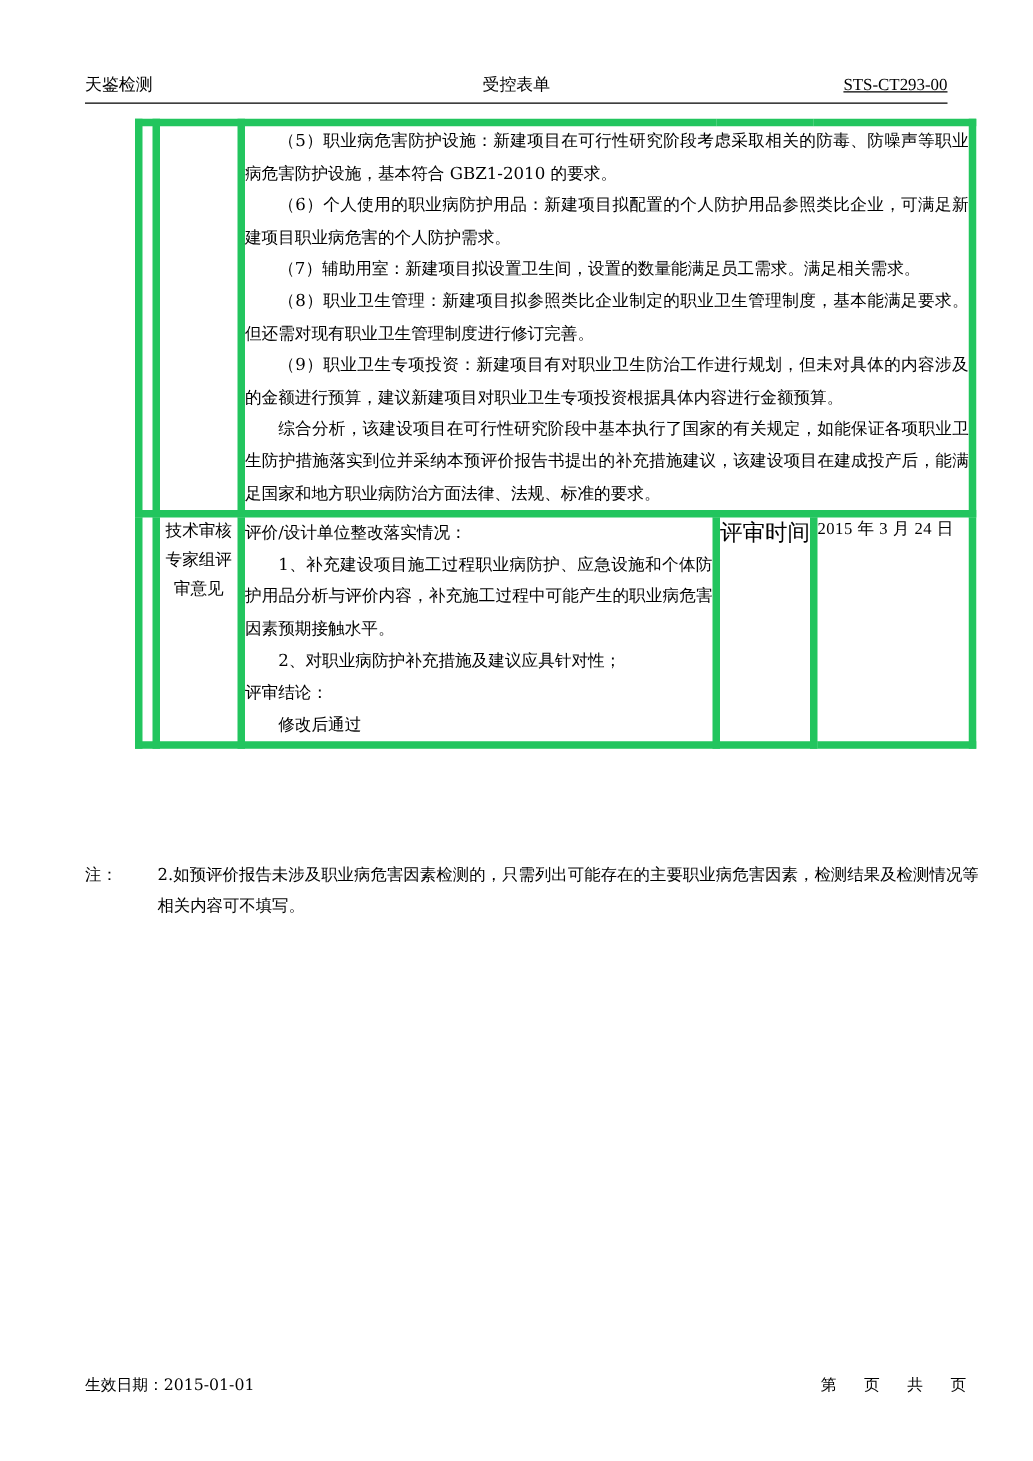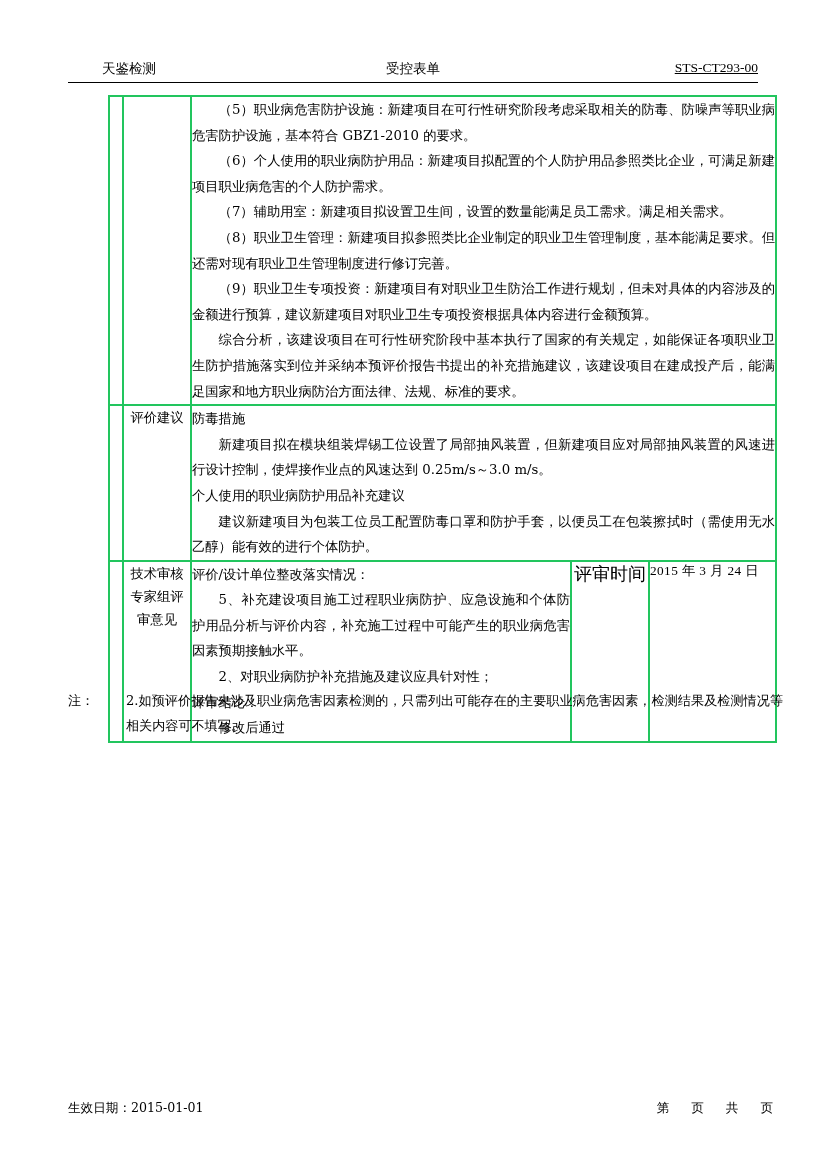--- a/index.html
+++ b/index.html
@@ -30,36 +30,36 @@
     top: 58px;
     width: 690px;
     height: 24px;
     border-bottom: 1.2px solid #000;
     display: flex;
     align-items: flex-start;
     justify-content: space-between;
     font-size: 13.5px;
     line-height: 20px;
   }
-  .doc-header .hdr-left  { flex: 0 0 auto; margin-left: 34px; }
+  .doc-header .hdr-left  { flex: 0 0 auto; }
   .doc-header .hdr-mid   { position: absolute; left: 0; right: 0; text-align: center; }
   .doc-header .hdr-right { flex: 0 0 auto; margin-left: auto; font-family: "Liberation Serif", "DejaVu Serif", serif; text-decoration: underline; }
 
   
   .form-table {
     position: absolute;
     left: 108px;
     top: 95px;
     width: 667px;
     border-collapse: collapse;
     table-layout: fixed;
     font-size: 13.3px;
   }
   .form-table td {
-    border: 2px solid #22c55e;
+    border: 6px solid #22c55e;
     padding: 0;
     vertical-align: top;
   }
   .col-spine  { width: 14px; }
   .col-label  { width: 68px; }
   .col-body   { width: 380px; }
   .col-subkey { width: 78px; }
   .col-subval { width: 127px; }
 
   .cell-label {
@@ -155,43 +155,31 @@
         <td class="cell-body" colspan="3">
           <p class="ind">（5）职业病危害防护设施：新建项目在可行性研究阶段考虑采取相关的防毒、防噪声等职业病危害防护设施，基本符合 GBZ1-2010 的要求。</p>
           <p class="ind">（6）个人使用的职业病防护用品：新建项目拟配置的个人防护用品参照类比企业，可满足新建项目职业病危害的个人防护需求。</p>
           <p class="ind">（7）辅助用室：新建项目拟设置卫生间，设置的数量能满足员工需求。满足相关需求。</p>
           <p class="ind">（8）职业卫生管理：新建项目拟参照类比企业制定的职业卫生管理制度，基本能满足要求。但还需对现有职业卫生管理制度进行修订完善。</p>
           <p class="ind">（9）职业卫生专项投资：新建项目有对职业卫生防治工作进行规划，但未对具体的内容涉及的金额进行预算，建议新建项目对职业卫生专项投资根据具体内容进行金额预算。</p>
           <p class="ind">综合分析，该建设项目在可行性研究阶段中基本执行了国家的有关规定，如能保证各项职业卫生防护措施落实到位并采纳本预评价报告书提出的补充措施建议，该建设项目在建成投产后，能满足国家和地方职业病防治方面法律、法规、标准的要求。</p>
         </td>
       </tr>
 
-      <tr>
-        <td class="cell-spine"></td>
-        <td class="cell-label">
-          <span class="lbl-line">评价建议</span>
-        </td>
-        <td class="cell-body" colspan="3">
-          <p>防毒措施</p>
-          <p class="ind">新建项目拟在模块组装焊锡工位设置了局部抽风装置，但新建项目应对局部抽风装置的风速进行设计控制，使焊接作业点的风速达到 0.25m/s～3.0 m/s。</p>
-          <p>个人使用的职业病防护用品补充建议</p>
-          <p class="ind">建议新建项目为包装工位员工配置防毒口罩和防护手套，以便员工在包装擦拭时（需使用无水乙醇）能有效的进行个体防护。</p>
-        </td>
-      </tr>
 
       <tr>
         <td class="cell-spine"></td>
         <td class="cell-label">
           <span class="lbl-line">技术审核</span>
           <span class="lbl-line">专家组评</span>
           <span class="lbl-line">审意见</span>
         </td>
         <td class="cell-body">
           <p>评价/设计单位整改落实情况：</p>
-          <p class="ind">5、补充建设项目施工过程职业病防护、应急设施和个体防护用品分析与评价内容，补充施工过程中可能产生的职业病危害因素预期接触水平。</p>
+          <p class="ind">1、补充建设项目施工过程职业病防护、应急设施和个体防护用品分析与评价内容，补充施工过程中可能产生的职业病危害因素预期接触水平。</p>
           <p class="ind">2、对职业病防护补充措施及建议应具针对性；</p>
           <p>评审结论：</p>
           <p class="ind">修改后通过</p>
         </td>
         <td class="cell-subkey">评审时间</td>
         <td class="cell-subval">2015 年 3 月 24 日</td>
       </tr>
 
     </tbody>
   </table>

